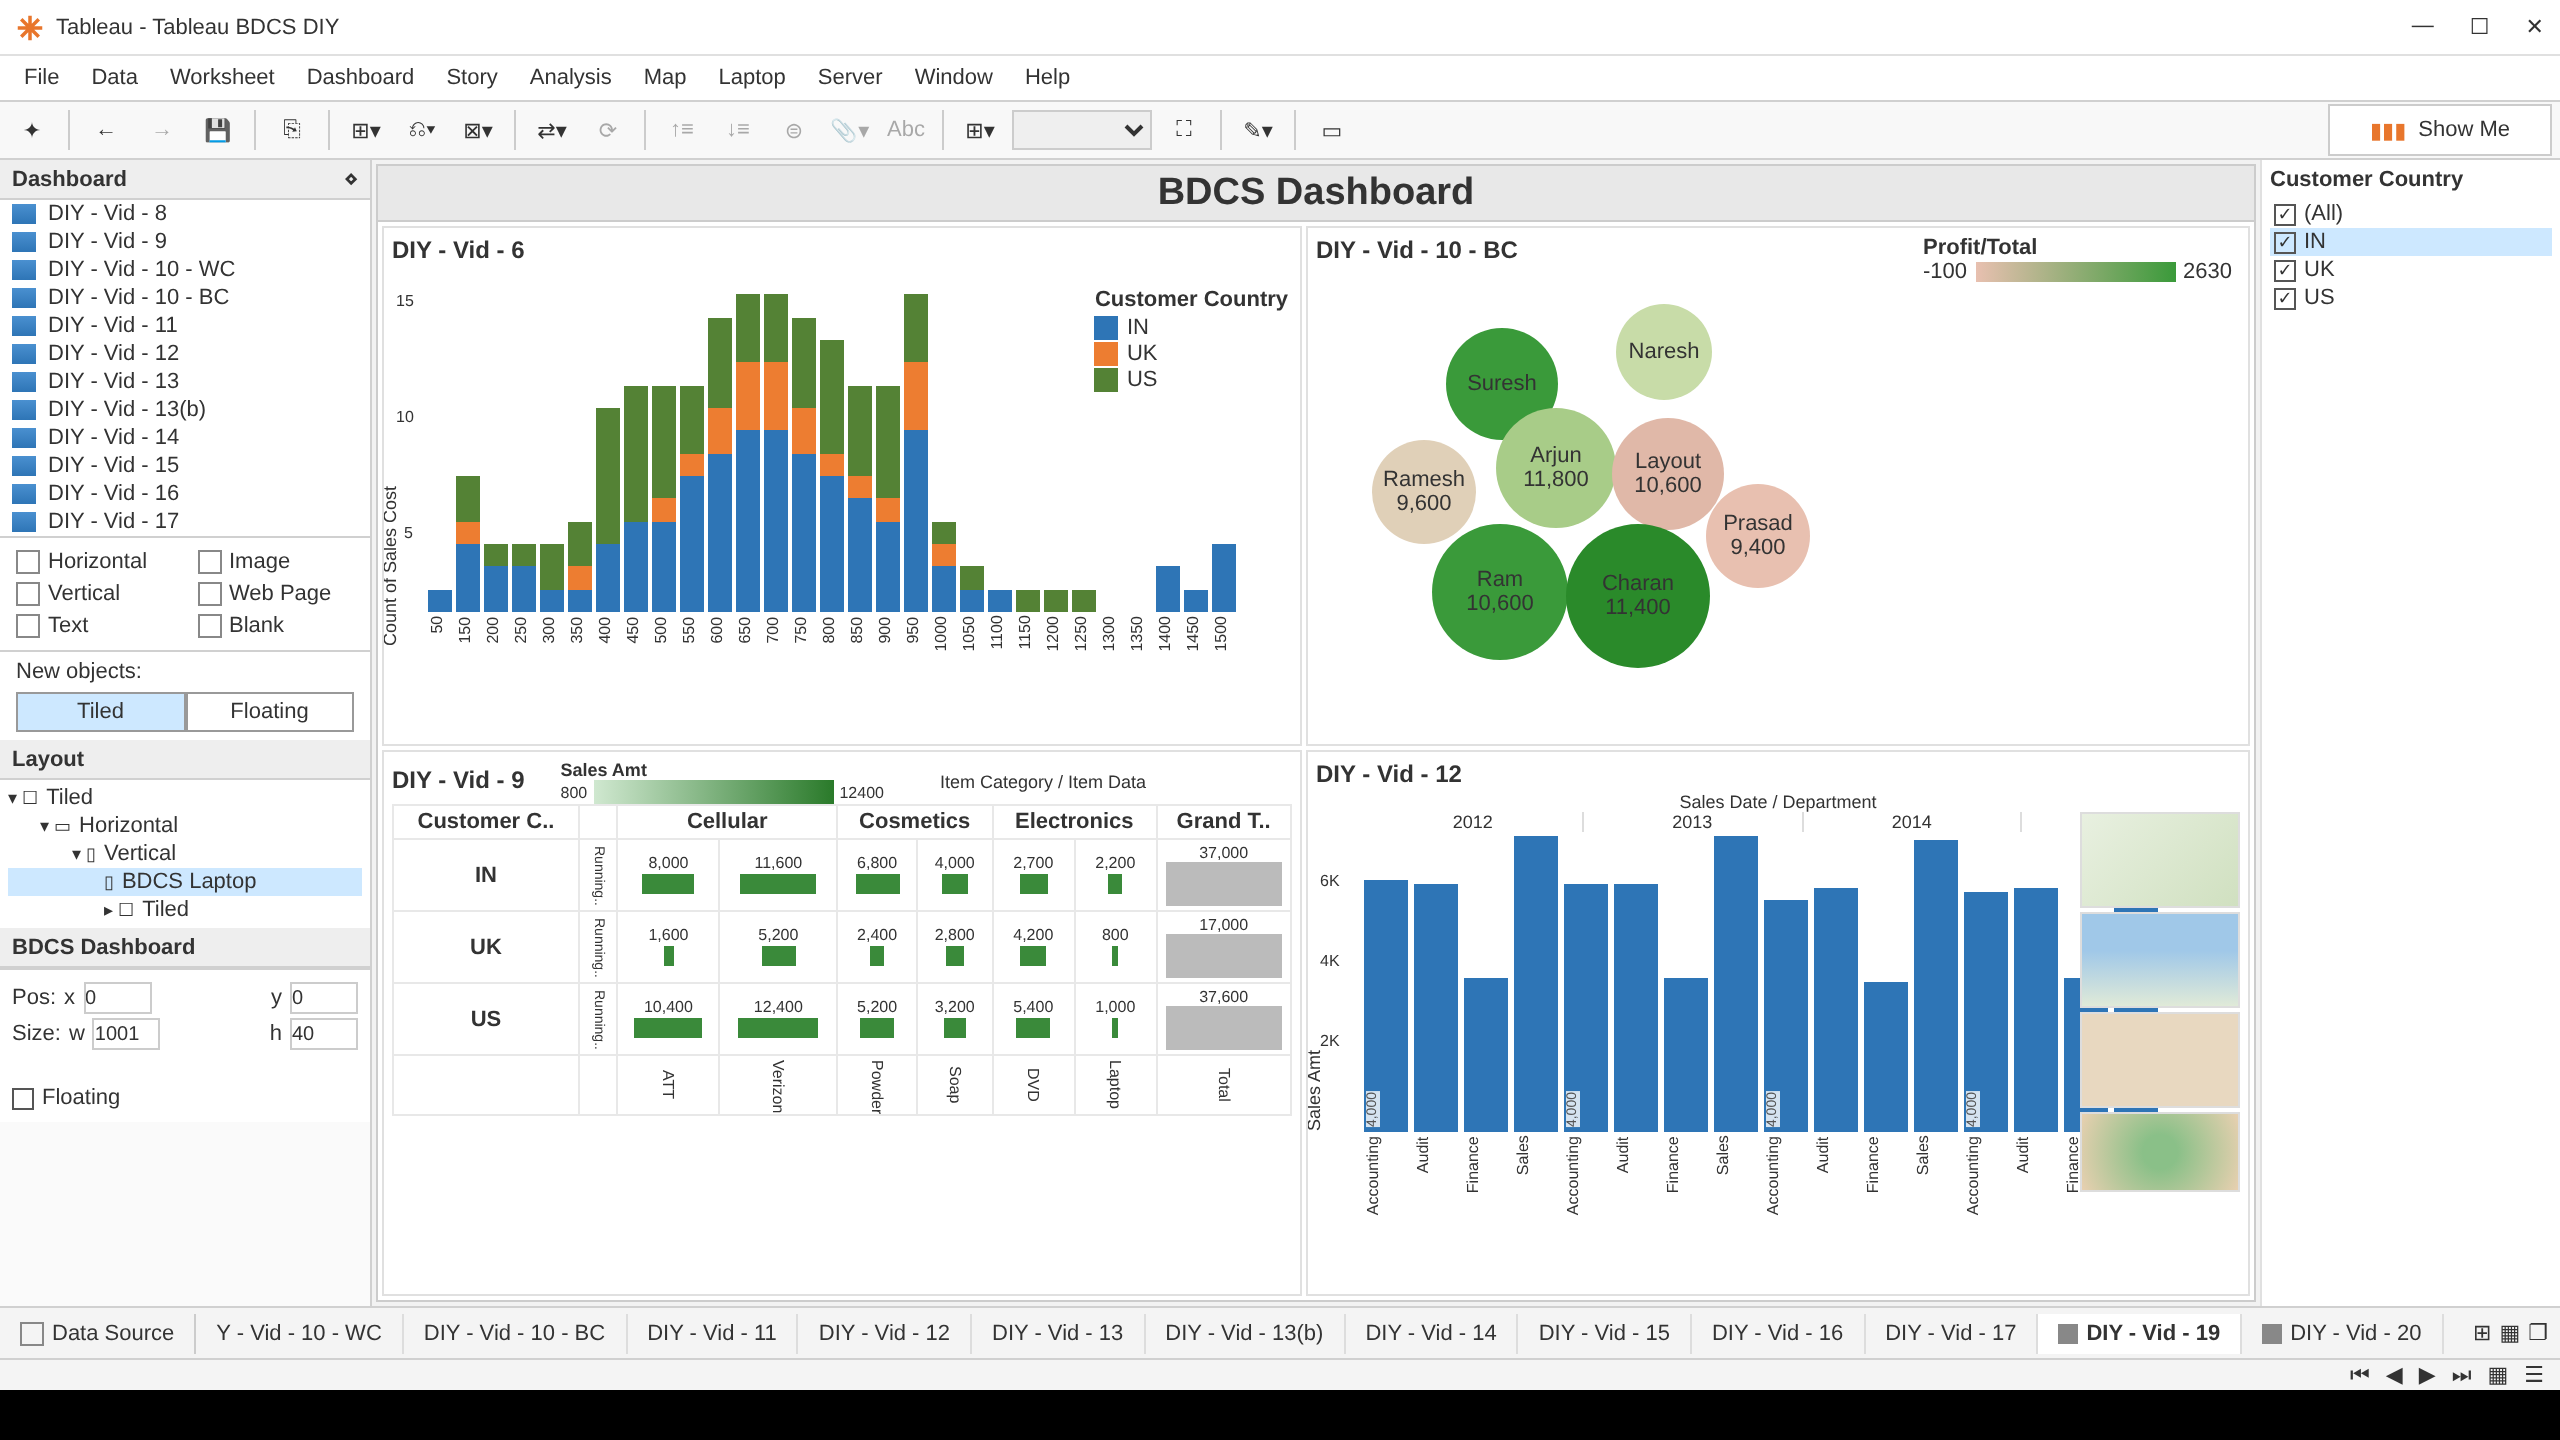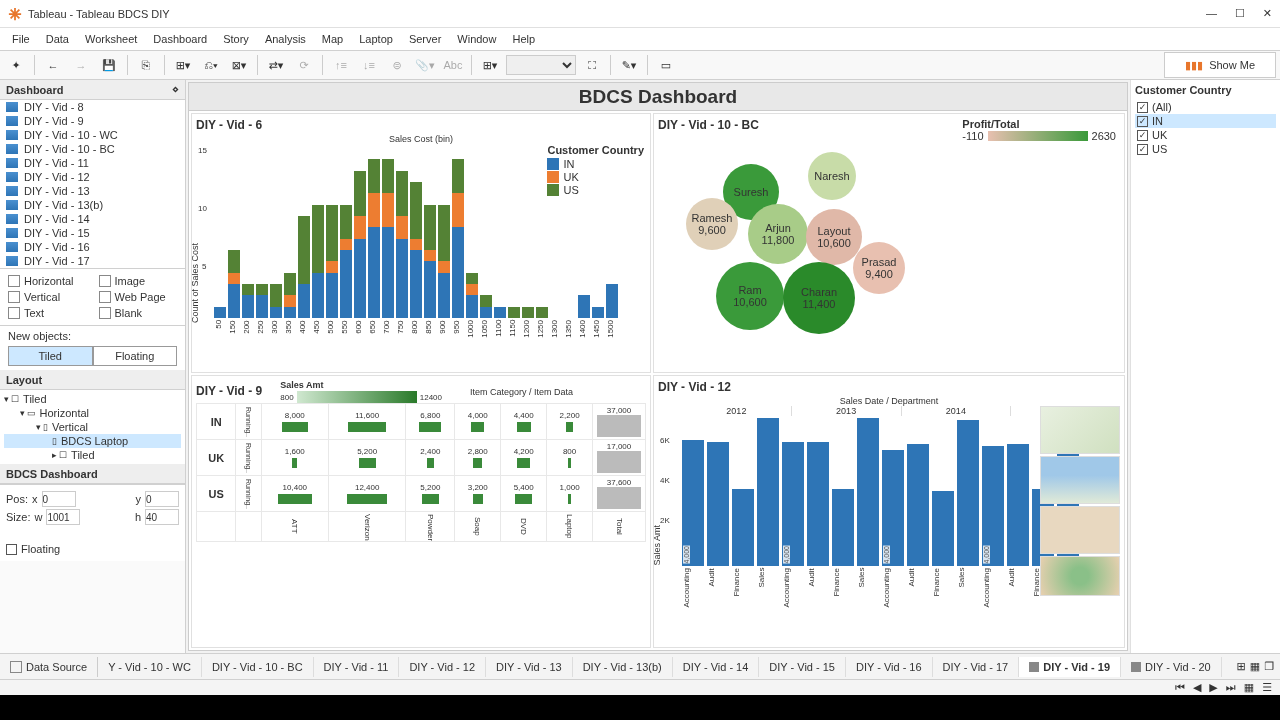--- a/index.html
+++ b/index.html
@@ -291,21 +291,20 @@
       </div>
     </div>
 
     <div class="canvas">
       <div class="dash">
         <div class="dashtitle">BDCS Dashboard</div>
         <div class="dashbody">
 
           <div class="viz">
             <div class="viztitle">DIY - Vid - 6</div>
-            <div style="text-align:center;font-size:9px">Sales Cost (bin)</div>
             <span class="yaxis-label">Count of Sales Cost</span>
             <div style="position:absolute;left:6px;top:32px;font-size:8px">15</div>
             <div style="position:absolute;left:6px;top:90px;font-size:8px">10</div>
             <div style="position:absolute;left:10px;top:148px;font-size:8px">5</div>
             <div class="stackedchart" id="stacked">
                 <div class="bar">
                   <div style="height: 11.3333px; background: rgb(46, 117, 182);"></div>
                   <div style="height: 0px; background: rgb(237, 125, 49);"></div>
                   <div style="height: 0px; background: rgb(84, 130, 53);"></div>
                 </div>
@@ -496,33 +495,33 @@
                   <span>US</span>
                 </div>
             </div>
           </div>
 
           <div class="viz">
             <div class="viztitle">DIY - Vid - 10 - BC</div>
             <div style="position:absolute;right:8px;top:4px;font-size:10px">
               <div style="font-weight:600">Profit/Total</div>
               <div style="display:flex;align-items:center;gap:4px;font-size:9px">
-                <span>-110</span>
+                <span>-100</span>
                 <span class="pl-legend"></span>
                 <span>2630</span>
               </div>
             </div>
             <div class="bubblechart" id="bubbles">
                 <div class="bubble" style="left: 55px; top: 30px; width: 56px; height: 56px; background: rgb(58, 154, 58);">
                   <div>Suresh</div>
                 </div>
                 <div class="bubble" style="left: 140px; top: 18px; width: 48px; height: 48px; background: rgb(200, 220, 168);">
                   <div>Naresh</div>
                 </div>
-                <div class="bubble" style="left: 18px; top: 64px; width: 52px; height: 52px; background: rgb(224, 208, 184);">
+                <div class="bubble" style="left: 18px; top: 86px; width: 52px; height: 52px; background: rgb(224, 208, 184);">
                   <div>Ramesh</div>
                   <div>9,600</div>
                 </div>
                 <div class="bubble" style="left: 80px; top: 70px; width: 60px; height: 60px; background: rgb(168, 204, 136);">
                   <div>Arjun</div>
                   <div>11,800</div>
                 </div>
                 <div class="bubble" style="left: 138px; top: 75px; width: 56px; height: 56px; background: rgb(224, 184, 168);">
                   <div>Layout</div>
                   <div>10,600</div>
@@ -549,27 +548,35 @@
                 <div style="font-size:9px;font-weight:600">Sales Amt</div>
                 <span style="font-size:8px">800</span>
                 <span class="gradient-legend"></span>
                 <span style="font-size:8px">12400</span>
               </div>
               <span style="margin-left:20px;font-size:9px">Item Category  /  Item Data</span>
             </div>
             <table id="crosstab">
                 <tbody>
                   <tr>
+                    <th>Customer C..</th>
+                    <th></th>
+                    <th colspan="2">Cellular</th>
+                    <th colspan="2">Cosmetics</th>
+                    <th colspan="2">Electronics</th>
+                    <th>Grand T..</th>
+                  </tr>
+                  <tr>
                     <td rowspan="1" style="font-weight:600">IN</td>
                     <td style="font-size:7px;writing-mode:vertical-rl">Running..</td>
                     <td><div style="font-size:8px">8,000</div><span class="minibar" style="width:25.806451612903224px"></span></td>
                     <td><div style="font-size:8px">11,600</div><span class="minibar" style="width:37.41935483870967px"></span></td>
                     <td><div style="font-size:8px">6,800</div><span class="minibar" style="width:21.93548387096774px"></span></td>
                     <td><div style="font-size:8px">4,000</div><span class="minibar" style="width:12.903225806451612px"></span></td>
-                    <td><div style="font-size:8px">4,400</div><span class="minibar" style="width:14.193548387096776px"></span></td>
+                    <td><div style="font-size:8px">2,700</div><span class="minibar" style="width:14.193548387096776px"></span></td>
                     <td><div style="font-size:8px">2,200</div><span class="minibar" style="width:7.096774193548388px"></span></td>
                     <td>
                       <div style="font-size:8px">37,000</div>
                       <div style="background:#bbb;height:22px"></div>
                     </td>
                   </tr>
                   <tr>
                     <td rowspan="1" style="font-weight:600">UK</td>
                     <td style="font-size:7px;writing-mode:vertical-rl">Running..</td>
                     <td><div style="font-size:8px">1,600</div><span class="minibar" style="width:5.161290322580645px"></span></td>

